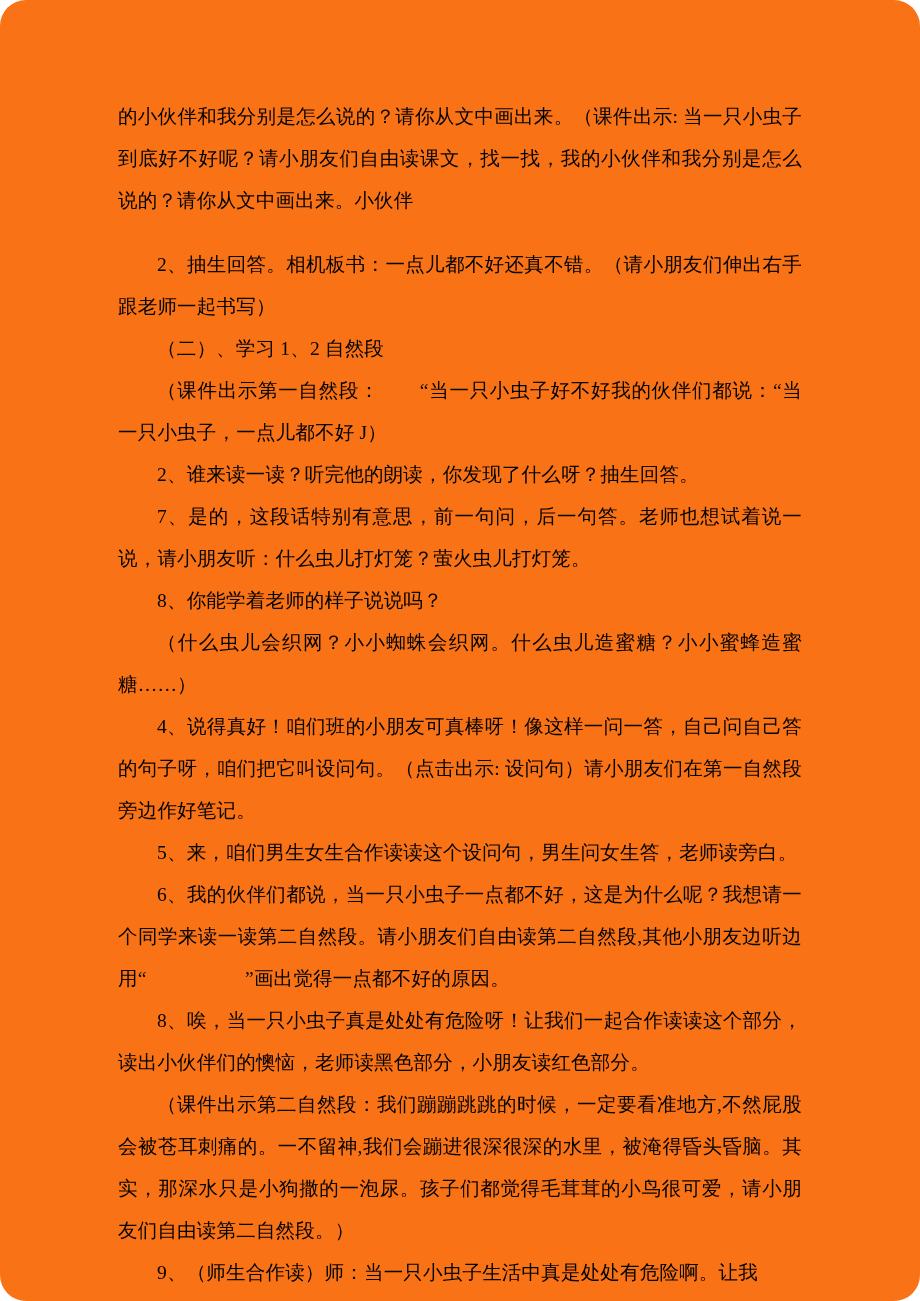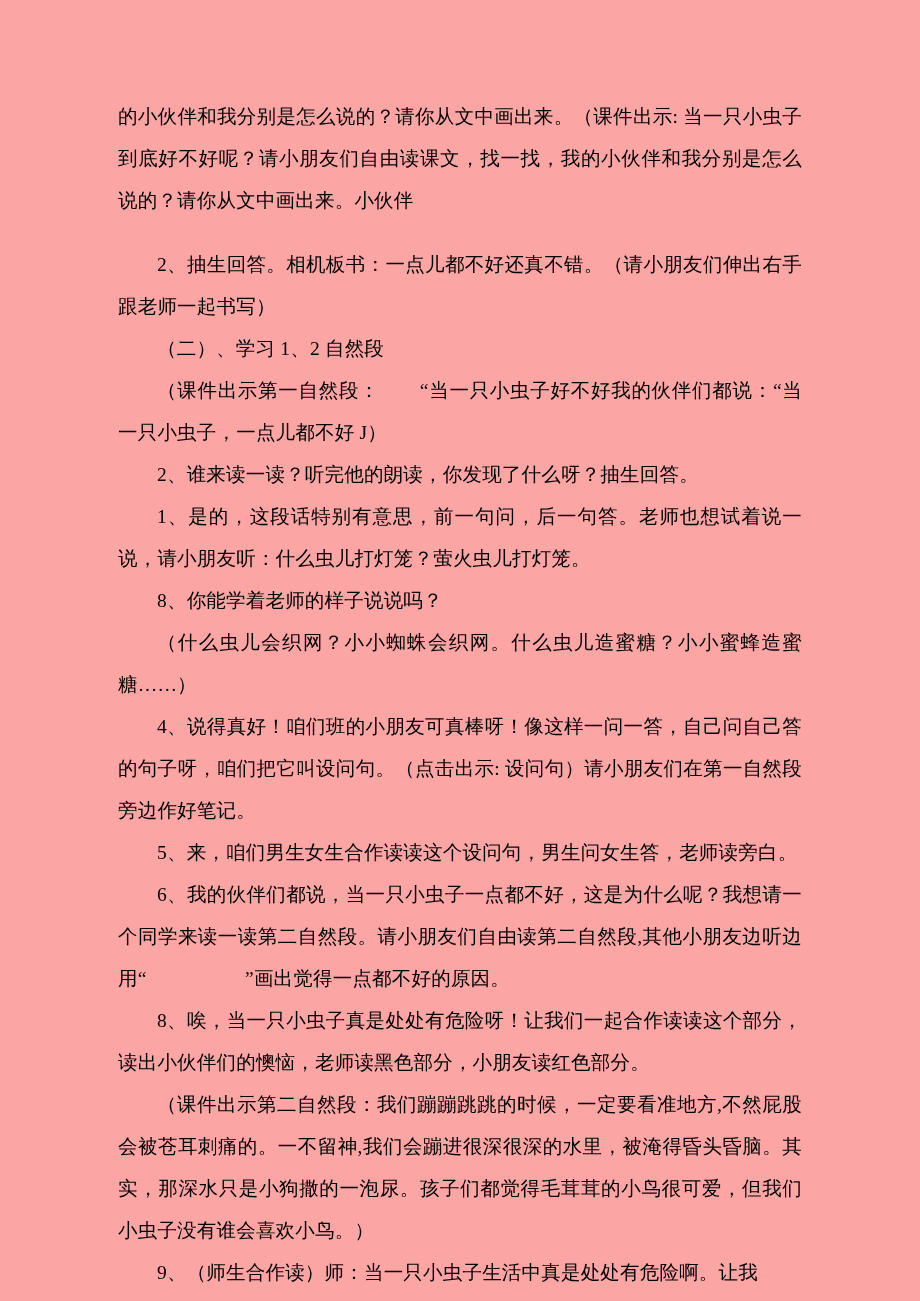--- a/index.html
+++ b/index.html
@@ -12,21 +12,22 @@
     height: 1301px;
     font-family: "Liberation Serif", "DejaVu Serif", serif;
     color: #000000;
   }
   .page {
     position: relative;
     width: 920px;
     height: 1301px;
     box-sizing: border-box;
     padding: 96px 118px 92px 118px;
-    background: #fca5a5;
+    background: #f97316;
+    border-radius: 26px;
   }
   .doc-body {
     font-size: 19.5px;
     line-height: 42px;
     letter-spacing: 0.2px;
     text-align: justify;
     text-justify: inter-ideograph;
   }
   p.para {
     margin: 0;
@@ -49,24 +50,24 @@
   <div class="doc-body">
 
     <p class="para noindent">的小伙伴和我分别是怎么说的？请你从文中画出来。（课件出示: 当一只小虫子到底好不好呢？请小朋友们自由读课文，找一找，我的小伙伴和我分别是怎么说的？请你从文中画出来。小伙伴</p>
 
     <div class="gap-small"></div>
 
     <p class="para indent2">2、抽生回答。相机板书：一点儿都不好还真不错。（请小朋友们伸出右手跟老师一起书写）</p>
     <p class="para indent2">（二）、学习 1、2 自然段</p>
     <p class="para indent2">（课件出示第一自然段：　　“当一只小虫子好不好我的伙伴们都说：“当一只小虫子，一点儿都不好 J）</p>
     <p class="para indent2">2、谁来读一读？听完他的朗读，你发现了什么呀？抽生回答。</p>
-    <p class="para indent2">1、是的，这段话特别有意思，前一句问，后一句答。老师也想试着说一说，请小朋友听：什么虫儿打灯笼？萤火虫儿打灯笼。</p>
+    <p class="para indent2">7、是的，这段话特别有意思，前一句问，后一句答。老师也想试着说一说，请小朋友听：什么虫儿打灯笼？萤火虫儿打灯笼。</p>
     <p class="para indent2">8、你能学着老师的样子说说吗？</p>
     <p class="para indent2">（什么虫儿会织网？小小蜘蛛会织网。什么虫儿造蜜糖？小小蜜蜂造蜜糖……）</p>
     <p class="para indent2">4、说得真好！咱们班的小朋友可真棒呀！像这样一问一答，自己问自己答的句子呀，咱们把它叫设问句。（点击出示: 设问句）请小朋友们在第一自然段旁边作好笔记。</p>
     <p class="para indent2">5、来，咱们男生女生合作读读这个设问句，男生问女生答，老师读旁白。</p>
     <p class="para indent2">6、我的伙伴们都说，当一只小虫子一点都不好，这是为什么呢？我想请一个同学来读一读第二自然段。请小朋友们自由读第二自然段,其他小朋友边听边用“　　　　　”画出觉得一点都不好的原因。</p>
     <p class="para indent2">8、唉，当一只小虫子真是处处有危险呀！让我们一起合作读读这个部分，读出小伙伴们的懊恼，老师读黑色部分，小朋友读红色部分。</p>
-    <p class="para indent2">（课件出示第二自然段：我们蹦蹦跳跳的时候，一定要看准地方,不然屁股会被苍耳刺痛的。一不留神,我们会蹦进很深很深的水里，被淹得昏头昏脑。其实，那深水只是小狗撒的一泡尿。孩子们都觉得毛茸茸的小鸟很可爱，但我们小虫子没有谁会喜欢小鸟。）</p>
+    <p class="para indent2">（课件出示第二自然段：我们蹦蹦跳跳的时候，一定要看准地方,不然屁股会被苍耳刺痛的。一不留神,我们会蹦进很深很深的水里，被淹得昏头昏脑。其实，那深水只是小狗撒的一泡尿。孩子们都觉得毛茸茸的小鸟很可爱，请小朋友们自由读第二自然段。）</p>
     <p class="para indent2">9、（师生合作读）师：当一只小虫子生活中真是处处有危险啊。让我</p>
 
   </div>
 </div>
 
 </body></html>

